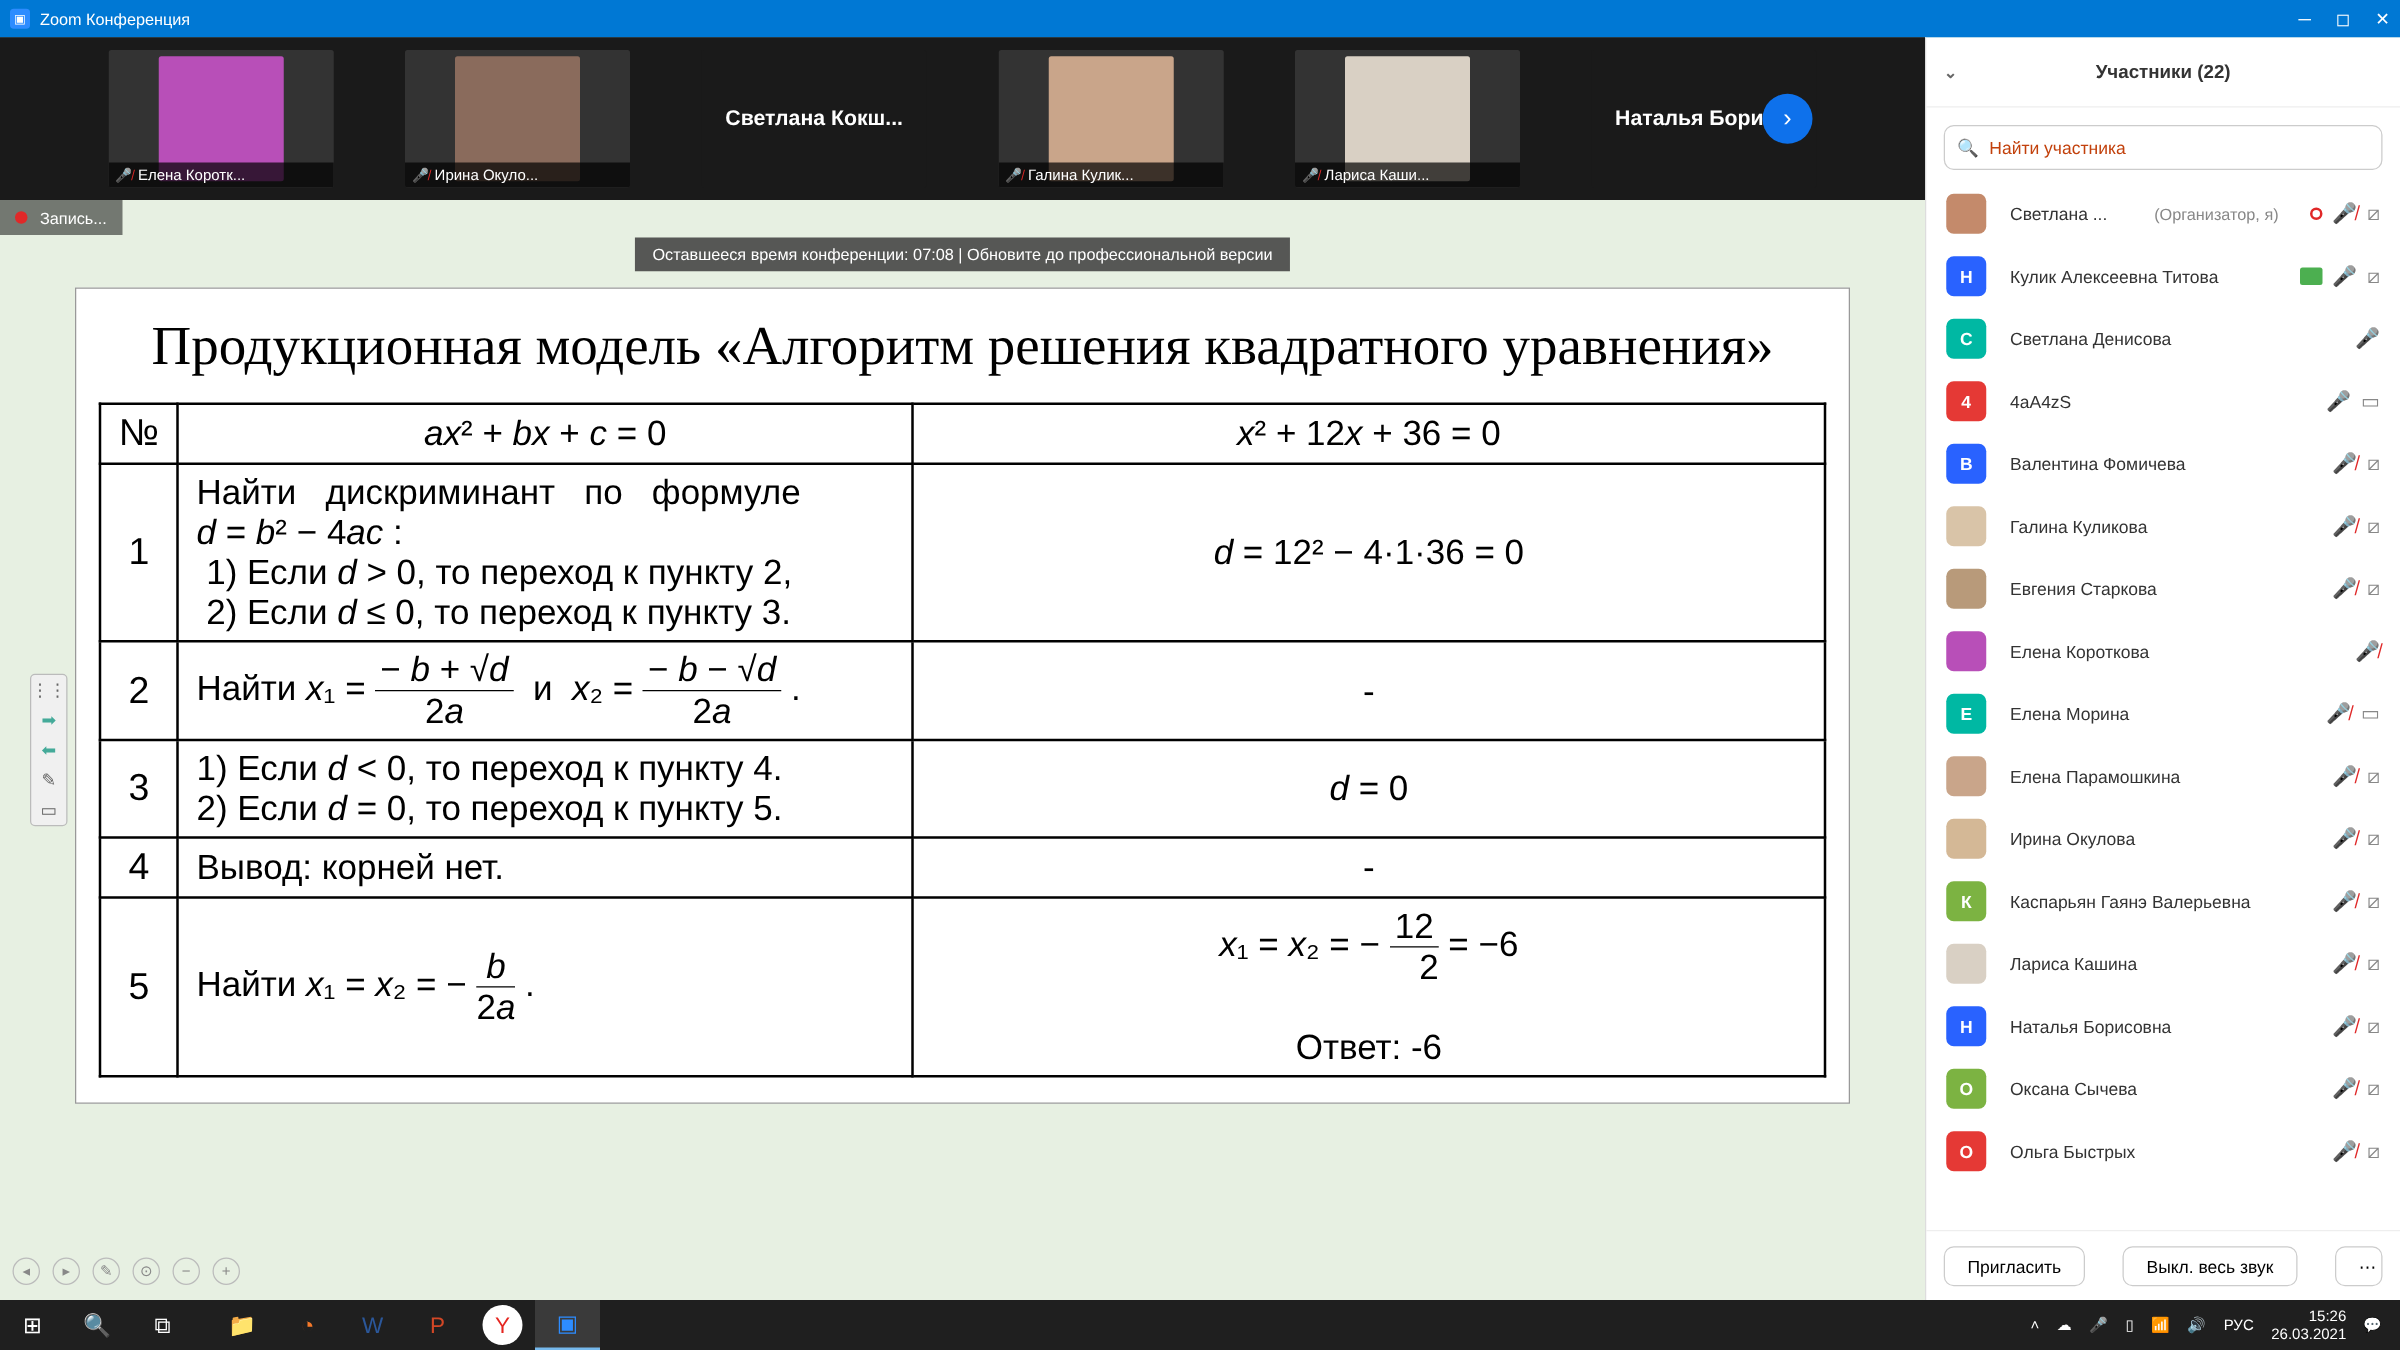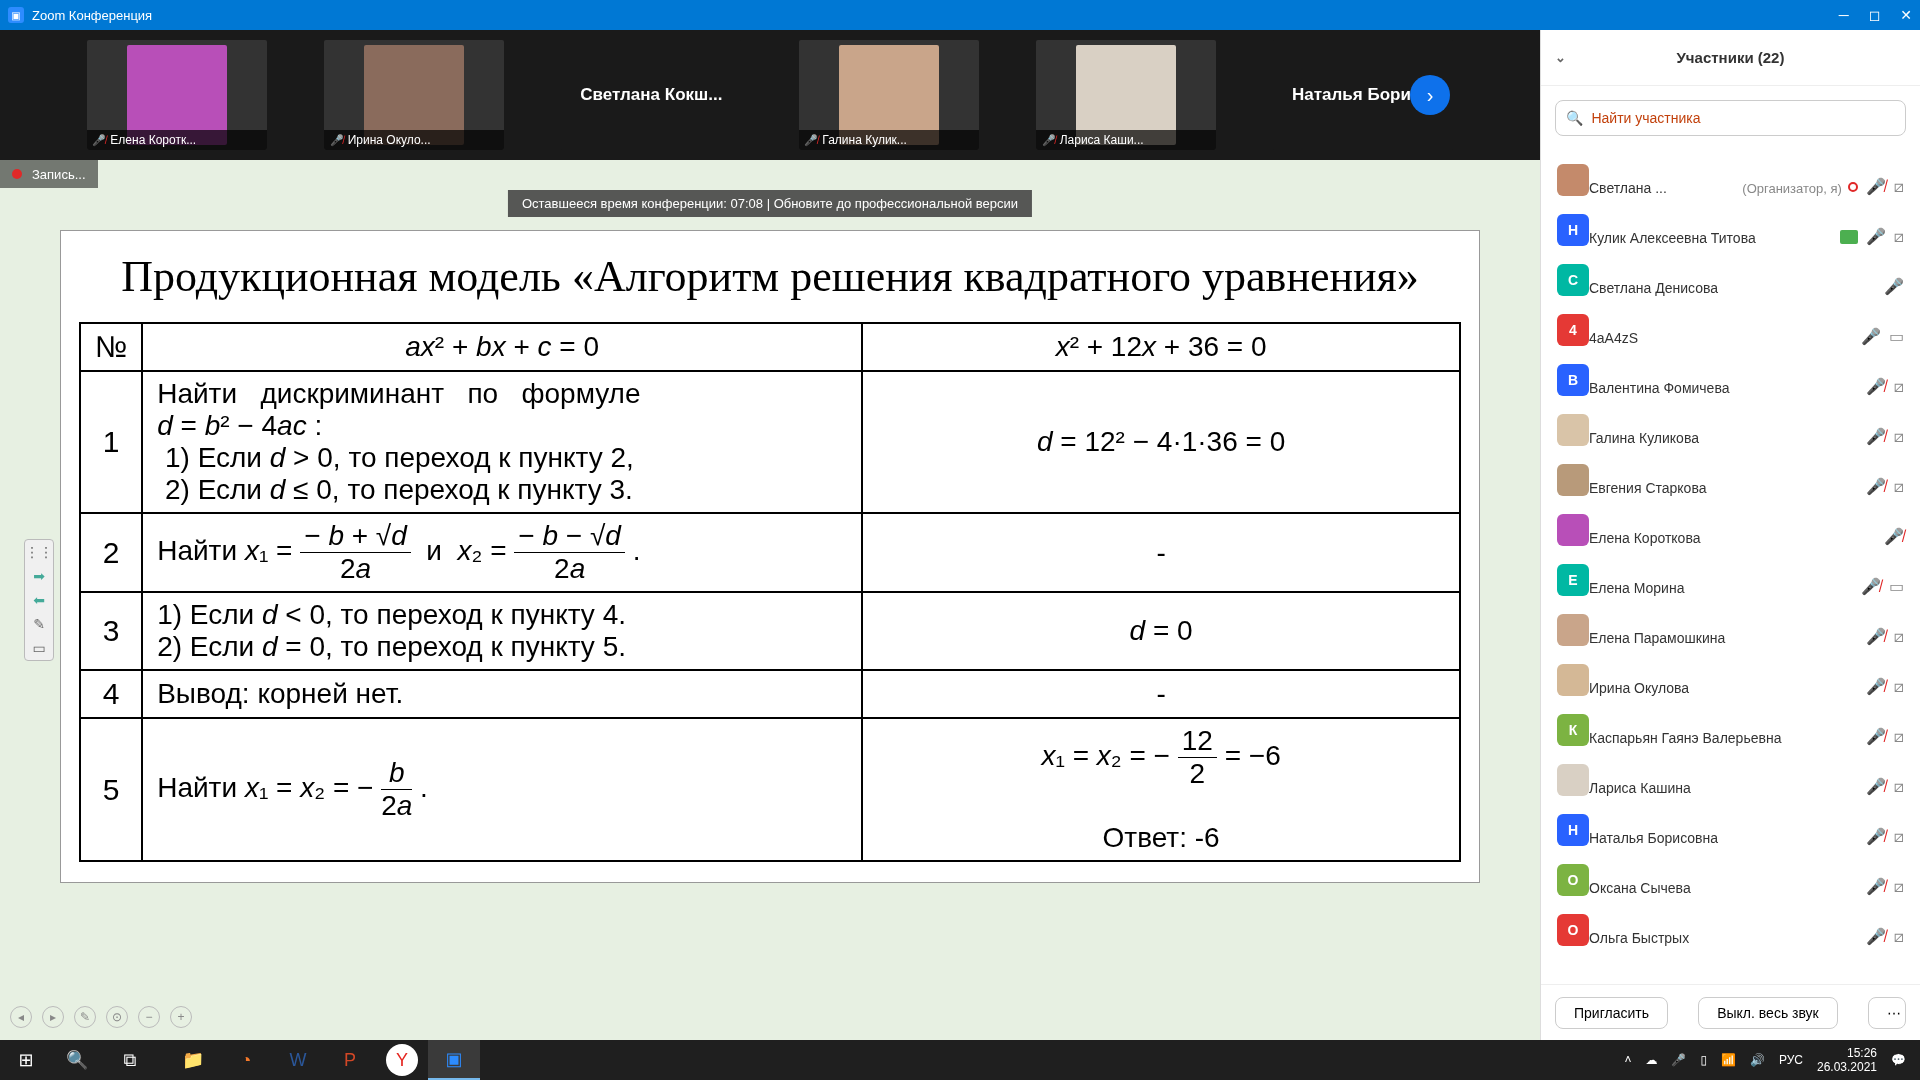--- a/index.html
+++ b/index.html
@@ -23,31 +23,31 @@
 .recbar{height:28px;background:rgba(0,0,0,.5);display:flex;align-items:center;padding:0 12px;color:#fff;font-size:13px;gap:10px;position:absolute;top:130px;left:0;z-index:5}
 .recdot{width:10px;height:10px;background:#e02828;border-radius:50%}
 .timebar{position:absolute;top:160px;left:50%;transform:translateX(-50%);background:rgba(60,60,60,.85);color:#fff;font-size:13px;padding:6px 14px;z-index:5}
 .content{flex:1;background:#e7f0e2;padding:70px 60px 20px;position:relative}
 .slide{background:#fff;border:1px solid #999;padding:20px 18px}
 .slide h1{font-family:"Times New Roman",serif;font-size:44px;font-weight:400;text-align:center;margin-bottom:20px}
 .tbl{width:100%;border-collapse:collapse;font-family:"Times New Roman",serif;font-size:28px}
 .tbl td,.tbl th{border:2px solid #000;padding:6px 14px;vertical-align:middle}
 .tbl th{font-weight:400}
 .tbl .num{width:60px;text-align:center;font-size:30px}
-.tbl .c2{width:720px}
+.tbl .c2{width:588px}
 .tbl .c3{text-align:center}
 .slidectrl{position:absolute;left:24px;top:50%;transform:translateY(-50%);width:30px;background:#f0f0f0;border:1px solid #bbb;border-radius:4px;padding:4px 0;display:flex;flex-direction:column;align-items:center;gap:8px;font-size:14px;color:#666}
 .bottomctrl{position:absolute;left:10px;bottom:12px;display:flex;gap:10px;color:#888;font-size:16px}
 .bottomctrl span{width:22px;height:22px;border:1px solid #bbb;border-radius:50%;display:flex;align-items:center;justify-content:center;font-size:12px}
 .panel{width:380px;background:#fff;border-left:1px solid #ddd;display:flex;flex-direction:column}
 .panelhead{height:56px;display:flex;align-items:center;justify-content:center;position:relative;font-size:15px;font-weight:600;color:#333;border-bottom:1px solid #eee}
 .panelhead .chev{position:absolute;left:14px;font-size:13px;color:#666;cursor:pointer}
 .search{margin:14px 14px 10px;height:36px;border:1px solid #ccc;border-radius:8px;display:flex;align-items:center;padding:0 10px;gap:8px;color:#888;font-size:14px}
 .plist{flex:1;overflow-y:auto;padding:0 6px}
-.prow{display:flex;align-items:flex-end;height:50px;padding:0 10px;gap:0;font-size:14px;color:#333}
+.prow{display:flex;align-items:center;height:50px;padding:0 10px;gap:19px;font-size:14px;color:#333}
 .pavatar{width:32px;height:32px;border-radius:6px;display:flex;align-items:center;justify-content:center;color:#fff;font-weight:600;font-size:14px;flex-shrink:0}
 .pname{flex:1;white-space:nowrap;overflow:hidden;text-overflow:ellipsis}
 .prole{color:#888;font-size:13px;margin-right:6px}
 .picons{display:flex;gap:8px;align-items:center;font-size:16px}
 .mic-muted{color:#e02828}
 .mic-on{color:#888}
 .cam-off{color:#888}
 .rec-ind{width:10px;height:10px;border:2px solid #e02828;border-radius:50%}
 .share{width:18px;height:14px;background:#4caf50;border-radius:2px;position:relative}
 .pfoot{height:56px;border-top:1px solid #eee;display:flex;align-items:center;justify-content:space-between;padding:0 14px;gap:10px}
@@ -149,21 +149,21 @@
             <td class="c3"><i>d</i> = 0</td>
           </tr>
           <tr>
             <td class="num">4</td>
             <td class="c2">Вывод: корней нет.</td>
             <td class="c3">-</td>
           </tr>
           <tr>
             <td class="num">5</td>
             <td class="c2">Найти <i>x</i>₁ = <i>x</i>₂ = − <span style="display:inline-block;text-align:center;vertical-align:middle"><span style="display:block;border-bottom:1.5px solid #000;padding:0 6px"><i>b</i></span><span style="display:block">2<i>a</i></span></span> .</td>
-            <td class="c3"><i>x</i>₁ = <i>x</i>₂ = − <span style="display:inline-block;text-align:center;vertical-align:middle"><span style="display:block;border-bottom:1.5px solid #000;padding:0 4px">12</span><span style="display:block">2</span></span> = −6<br><br>Ответ: -6</td>
+            <td class="c3"><i>x</i>₁ = <i>x</i>₂ = − <span style="display:inline-block;text-align:right;vertical-align:middle"><span style="display:block;border-bottom:1.5px solid #000;padding:0 4px">12</span><span style="display:block">2</span></span> = −6<br><br>Ответ: -6</td>
           </tr>
         </tbody>
           </table>
       </div>
       <div class="bottomctrl">
         <span>◂</span>
         <span>▸</span>
         <span>✎</span>
         <span>⊙</span>
         <span>−</span>

